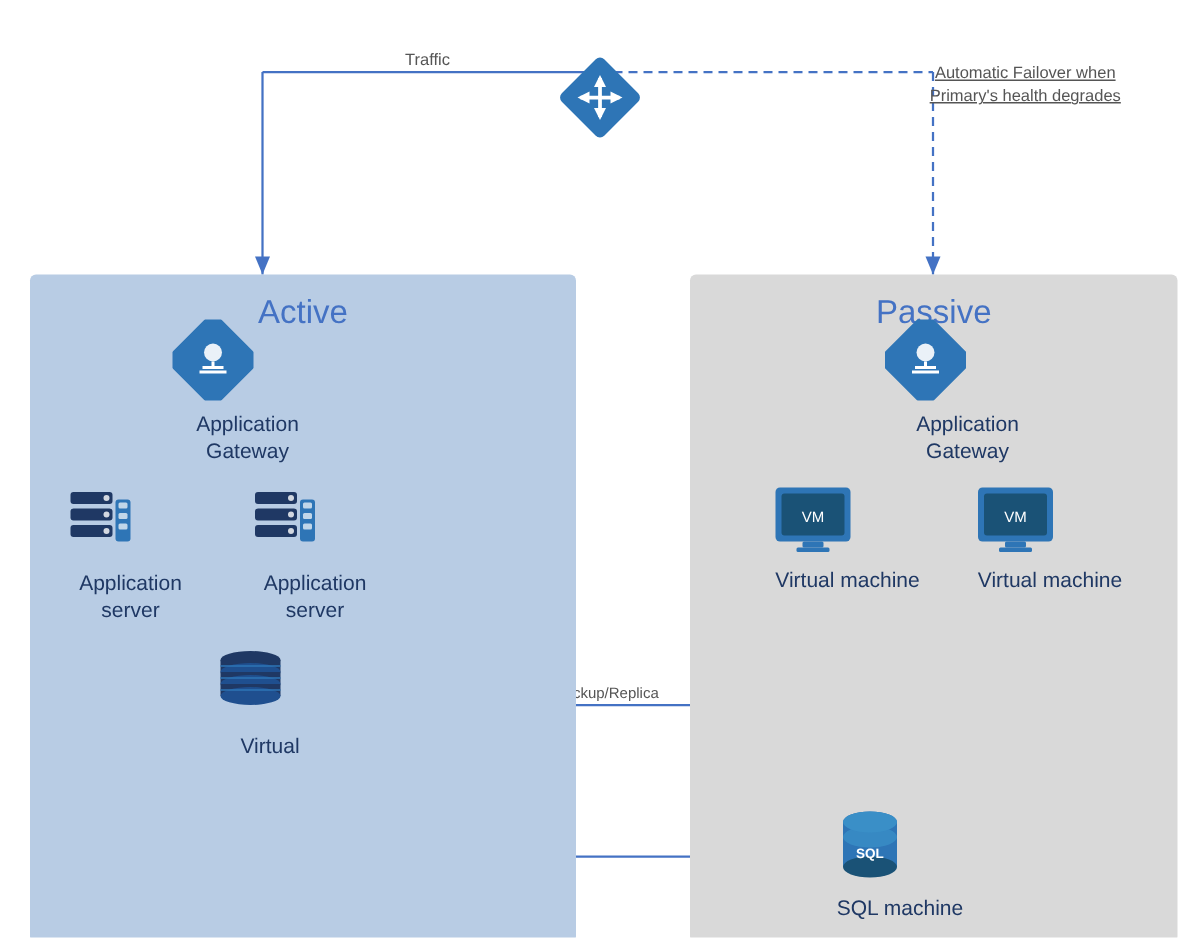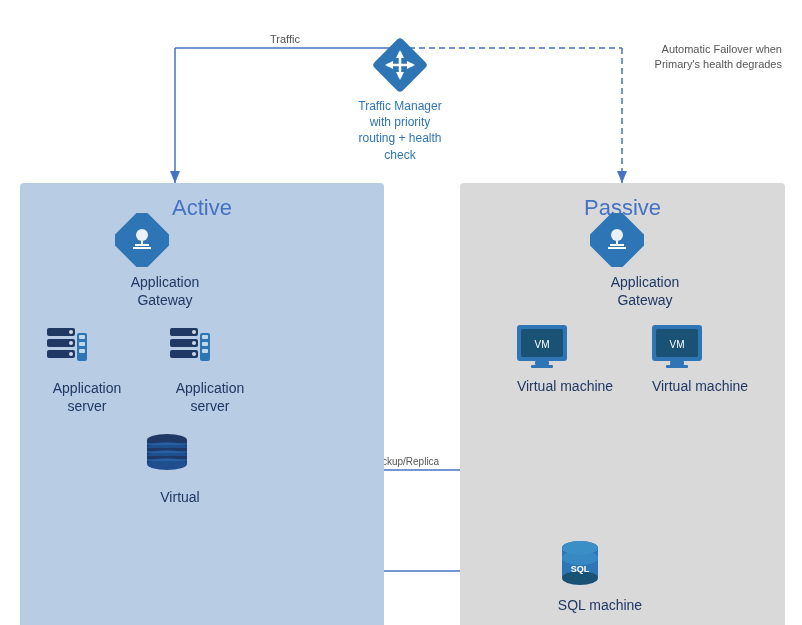--- a/index.html
+++ b/index.html
@@ -69,27 +69,28 @@
     .tm-label {
       font-size: 12px;
       color: #2e75b6;
       line-height: 1.35;
       text-align: center;
     }
 
     
     .failover-text {
       position: absolute;
-      right: 20px;
+      right: 46px;
       top: 14px;
       font-size: 11px;
       color: #555;
-      text-align: right;
+      text-align: center;
       width: 145px;
       line-height: 1.4;
+      text-decoration: underline;
     }
 
     
     .icon-box {
       position: absolute;
       text-align: center;
     }
 
     .icon-img {
       display: flex;
@@ -160,23 +161,20 @@
       <svg width="54" height="54" viewBox="0 0 54 54" xmlns="http://www.w3.org/2000/svg">
         <rect x="7" y="7" width="40" height="40" rx="4" fill="#2e75b6" transform="rotate(45 27 27)"></rect>
 
         <line x1="27" y1="14" x2="27" y2="40" stroke="white" stroke-width="2.5"></line>
         <line x1="14" y1="27" x2="40" y2="27" stroke="white" stroke-width="2.5"></line>
         <polygon points="27,12 23,20 31,20" fill="white"></polygon>
         <polygon points="27,42 23,34 31,34" fill="white"></polygon>
         <polygon points="12,27 20,23 20,31" fill="white"></polygon>
         <polygon points="42,27 34,23 34,31" fill="white"></polygon>
       </svg>
-    </div>
-    <div class="tm-label">
-      Traffic Manager<br>with priority<br>routing + health<br>check
     </div>
   </div>
 
   <div class="failover-text">
     Automatic Failover when<br>Primary's health degrades
   </div>
 
   <div class="icon-box" style="left:115px; top:185px; width:100px;">
     <div class="icon-img">
       <svg width="54" height="54" viewBox="0 0 54 54" xmlns="http://www.w3.org/2000/svg">

